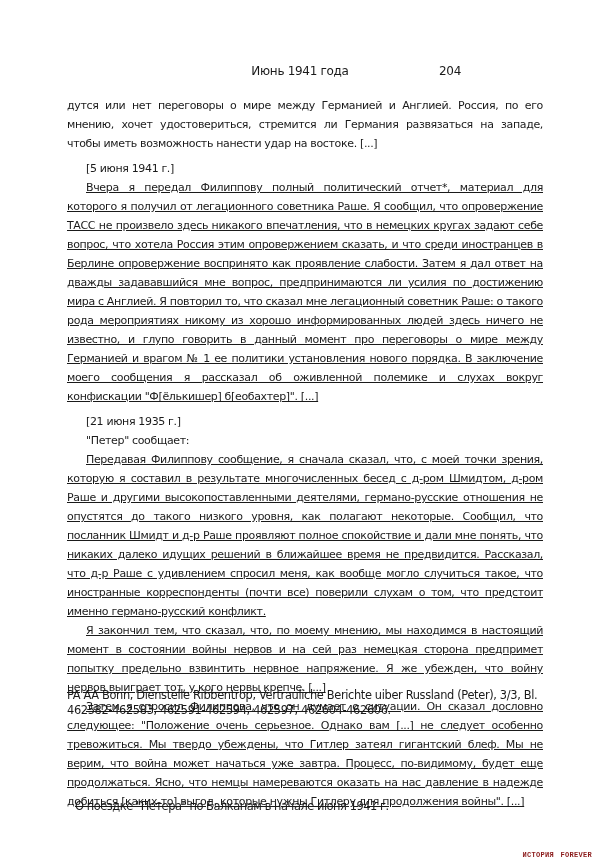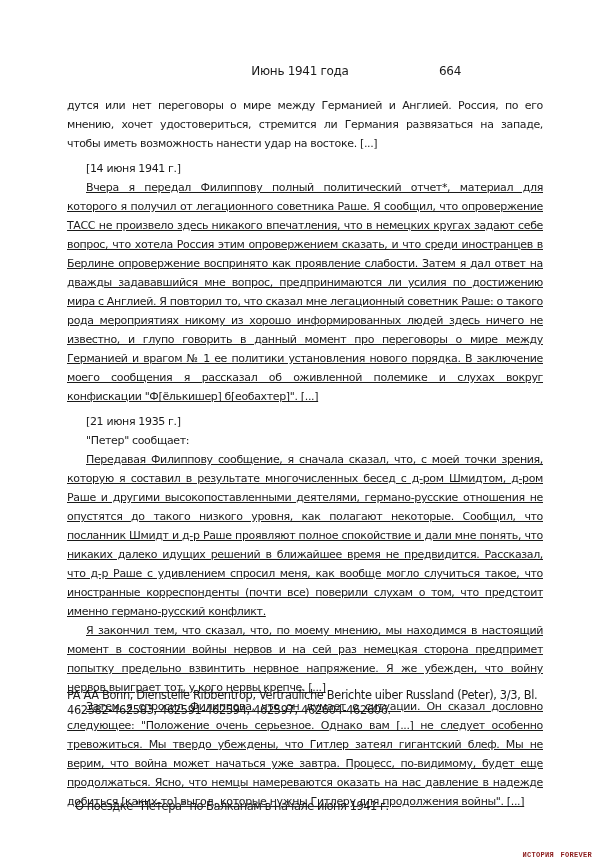--- a/index.html
+++ b/index.html
@@ -34,27 +34,27 @@
     position: absolute; top: 848px; right: 8px;
     font-family: Liberation Mono, monospace; font-weight: bold; font-size: 10.5px;
     color: #8b1a1a; letter-spacing: 0.3px; font-variant: small-caps; text-transform: lowercase;
   }
 </style>
 </head>
 <body>
 
 <div class="running-head">
   <span class="running-title">Июнь 1941 года</span>
-  <span class="page-number">664</span>
+  <span class="page-number">204</span>
 </div>
 
 <div class="body-text">
   <p>дутся или нет переговоры о мире между Германией и Англией. Россия, по его мнению, хочет удостовериться, стремится ли Германия развязаться на западе, чтобы иметь возможность нанести удар на востоке. [...]</p>
   <div class="gap"></div>
-  <p class="dateline">[14 июня 1941 г.]</p>
+  <p class="dateline">[5 июня 1941 г.]</p>
   <p class="indent">Вчера я передал Филиппову полный политический отчет*, материал для которого я получил от легационного советника Раше. Я сообщил, что опровержение ТАСС не произвело здесь никакого впечатления, что в немецких кругах задают себе вопрос, что хотела Россия этим опровержением сказать, и что среди иностранцев в Берлине опровержение воспринято как проявление слабости. Затем я дал ответ на дважды задававшийся мне вопрос, предпринимаются ли усилия по достижению мира с Англией. Я повторил то, что сказал мне легационный советник Раше: о такого рода мероприятиях никому из хорошо информированных людей здесь ничего не известно, и глупо говорить в данный момент про переговоры о мире между Германией и врагом № 1 ее политики установления нового порядка. В заключение моего сообщения я рассказал об оживленной полемике и слухах вокруг конфискации "Ф[ёлькишер] б[еобахтер]". [...]</p>
   <div class="gap"></div>
   <p class="dateline">[21 июня 1935 г.]</p>
   <p class="dateline">"Петер" сообщает:</p>
   <p class="indent">Передавая Филиппову сообщение, я сначала сказал, что, с моей точки зрения, которую я составил в результате многочисленных бесед с д-ром Шмидтом, д-ром Раше и другими высокопоставленными деятелями, германо-русские отношения не опустятся до такого низкого уровня, как полагают некоторые. Сообщил, что посланник Шмидт и д-р Раше проявляют полное спокойствие и дали мне понять, что никаких далеко идущих решений в ближайшее время не предвидится. Рассказал, что д-р Раше с удивлением спросил меня, как вообще могло случиться такое, что иностранные корреспонденты (почти все) поверили слухам о том, что предстоит именно германо-русский конфликт.</p>
   <p class="indent">Я закончил тем, что сказал, что, по моему мнению, мы находимся в настоящий момент в состоянии войны нервов и на сей раз немецкая сторона предпримет попытку предельно взвинтить нервное напряжение. Я же убежден, что войну нервов выиграет тот, у кого нервы крепче. [...]</p>
   <p class="indent">Затем я спросил Филиппова, что он думает о ситуации. Он сказал дословно следующее: "Положение очень серьезное. Однако вам [...] не следует особенно тревожиться. Мы твердо убеждены, что Гитлер затеял гигантский блеф. Мы не верим, что война может начаться уже завтра. Процесс, по-видимому, будет еще продолжаться. Ясно, что немцы намереваются оказать на нас давление в надежде добиться [каких-то] выгод, которые нужны Гитлеру для продолжения войны". [...]</p>
 </div>
 
 <div class="source">

